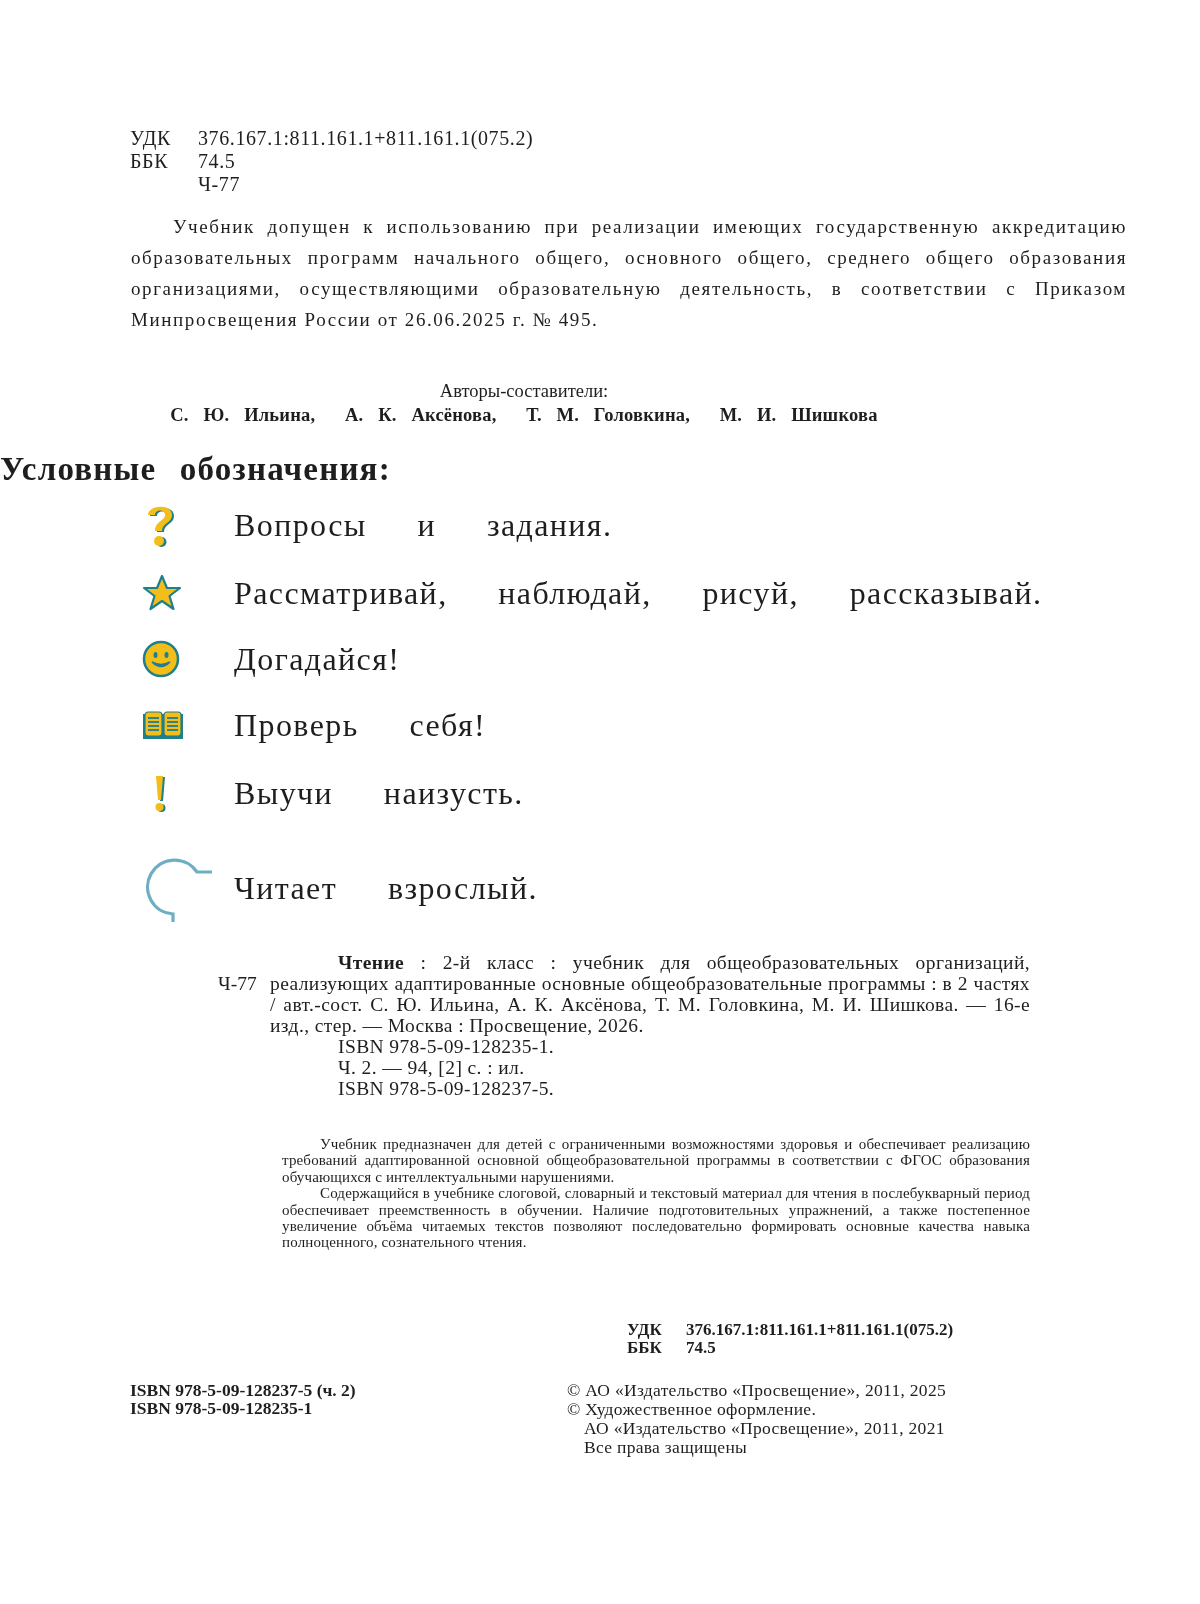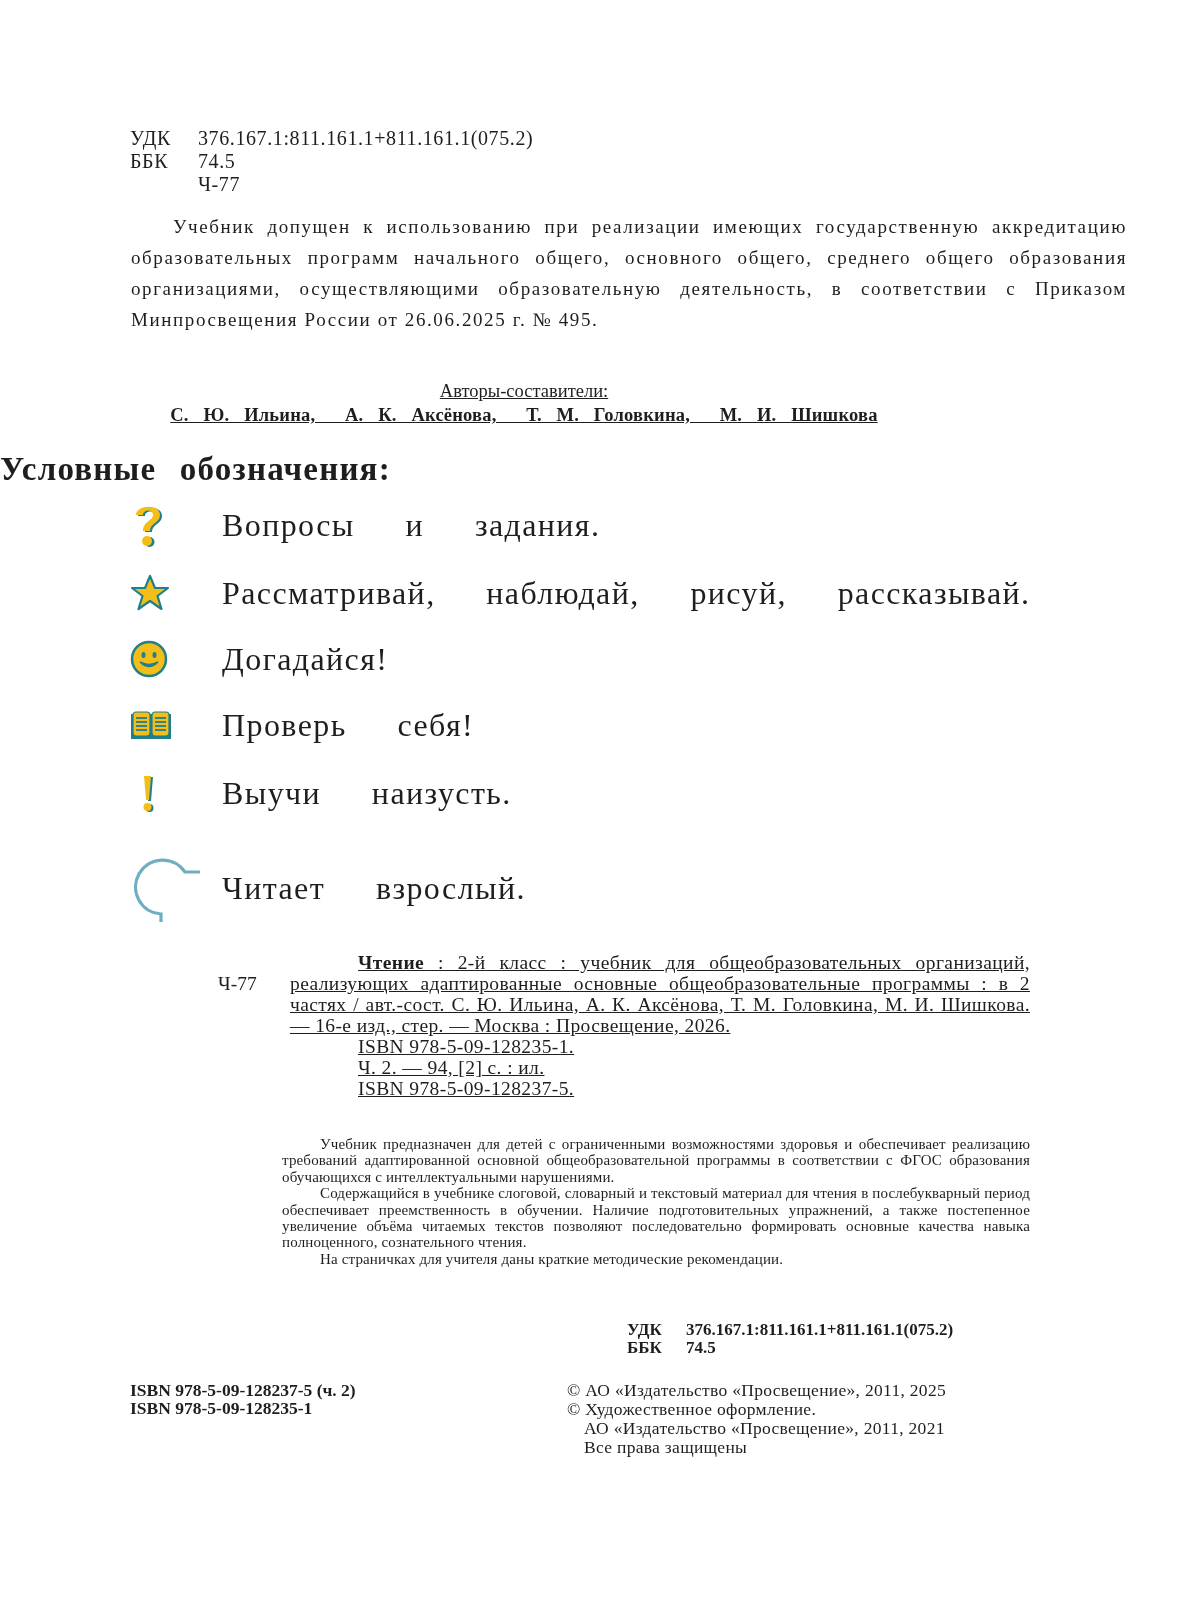--- a/index.html
+++ b/index.html
@@ -6,29 +6,29 @@
   body {
     width: 1200px; height: 1604px; position: relative; overflow: hidden;
     font-family: "Liberation Serif", "DejaVu Serif", serif; color: #1e1e1e;
   }
   .abs { position: absolute; }
   .codes { left: 130px; top: 127px; font-size: 20px; line-height: 23px; letter-spacing: 0.6px; }
   .codes .row { display: flex; }
   .codes .k { width: 68px; }
   .approval { left: 131px; top: 211px; width: 996px; font-size: 19px; line-height: 31px; letter-spacing: 1.6px; text-align: justify; }
   .approval p { margin: 0; text-indent: 42px; }
-  .authors { left: 0; width: 1048px; top: 379px; text-align: center; font-size: 18.5px; line-height: 24px; text-decoration: underline; }
+  .authors { left: 0; width: 1048px; top: 379px; text-align: center; font-size: 18.5px; line-height: 24px; }
   .authors .names { font-weight: bold; letter-spacing: 0.2px; word-spacing: 10px; }
   .legend-title { left: 0; width: 1200px; top: 451px; font-size: 33px; font-weight: bold; letter-spacing: 1.2px; word-spacing: 14px; }
-  .legend-item { left: 130px; display: flex; align-items: center; text-decoration: underline; }
+  .legend-item { left: 142px; display: flex; align-items: center; text-decoration: underline; }
   .legend-item .ico { width: 44px; height: 50px; display: flex; align-items: center; justify-content: flex-start; }
   .legend-item .txt { position: absolute; left: 92px; font-size: 32px; letter-spacing: 1.4px; word-spacing: 16px; white-space: nowrap; }
   .bib { left: 218px; top: 952px; width: 812px; font-size: 19.5px; line-height: 21px; }
   .bib .code { position: absolute; left: 0; top: 21px; }
-  .bib .body { margin-left: 72px; text-align: justify; letter-spacing: 0.4px; text-decoration: underline; }
+  .bib .body { margin-left: 52px; text-align: justify; letter-spacing: 0.4px; }
   .bib .body p { margin: 0; }
   .bib .ind { text-indent: 68px; }
   .bib .sub { padding-left: 68px; }
   .annot { left: 282px; top: 1136px; width: 748px; font-size: 15px; line-height: 16.4px; text-align: justify; letter-spacing: 0.15px; }
   .annot p { margin: 0; text-indent: 38px; }
   .codes2 { left: 627px; top: 1321px; font-size: 17px; line-height: 18px; font-weight: bold; }
   .codes2 .row { display: flex; }
   .codes2 .k { width: 59px; }
   .isbns { left: 130px; top: 1381px; font-size: 17.5px; line-height: 18px; font-weight: bold; }
   .copy { left: 567px; top: 1381px; font-size: 17.5px; line-height: 19px; letter-spacing: 0.3px; }
@@ -144,21 +144,20 @@
     <p class="ind"><b>Чтение</b><span> : 2-й класс : учебник для общеобразовательных организаций, реализующих адаптированные основные общеобразовательные программы : в 2 частях / авт.-сост. С. Ю. Ильина, А. К. Аксёнова, Т. М. Головкина, М. И. Шишкова. — 16-е изд., стер. — Москва : Просвещение, 2026.</span></p>
     <p class="sub">ISBN 978-5-09-128235-1.</p>
     <p class="sub">Ч. 2. — 94, [2] с. : ил.</p>
     <p class="sub">ISBN 978-5-09-128237-5.</p>
   </div>
 </div>
 
 <div class="abs annot">
   <p>Учебник предназначен для детей с ограниченными возможностями здоровья и обеспечивает реализацию требований адаптированной основной общеобразовательной программы в соответствии с ФГОС образования обучающихся с интеллектуальными нарушениями.</p>
   <p>Содержащийся в учебнике слоговой, словарный и текстовый материал для чтения в послебукварный период обеспечивает преемственность в обучении. Наличие подготовительных упражнений, а также постепенное увеличение объёма читаемых текстов позволяют последовательно формировать основные качества навыка полноценного, сознательного чтения.</p>
-  <p>На страничках для учителя даны краткие методические рекомендации.</p>
 </div>
 
 <div class="abs codes2">
   <div class="row">
       <span class="k">УДК</span>
       <span>376.167.1:811.161.1+811.161.1(075.2)</span>
     </div>
   <div class="row">
       <span class="k">ББК</span>
       <span>74.5</span>

